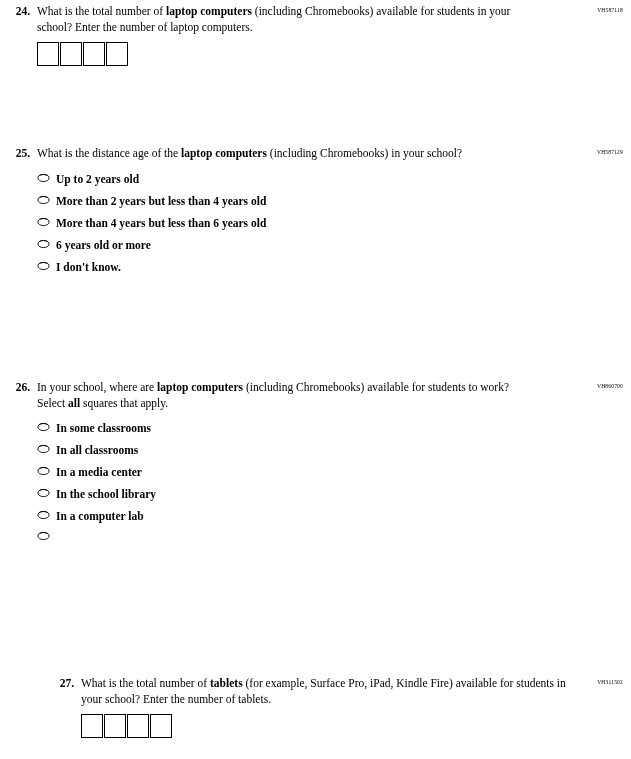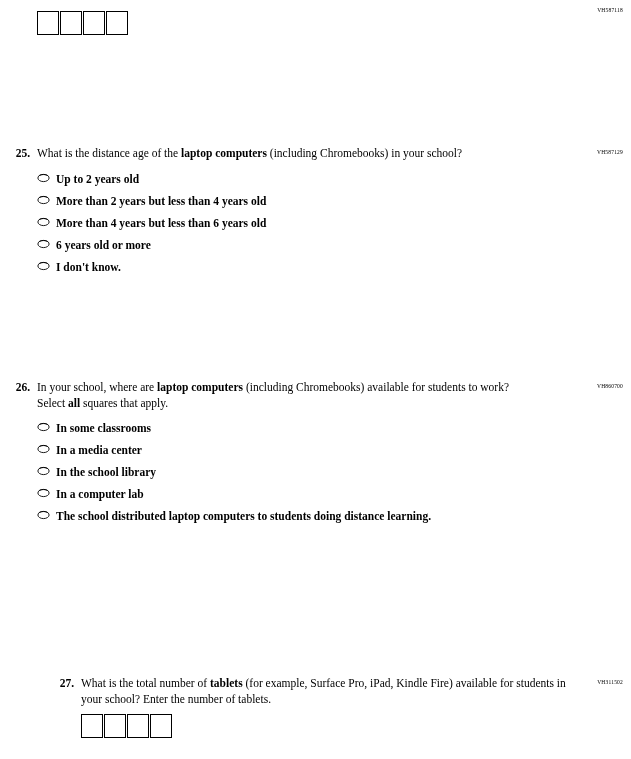--- a/index.html
+++ b/index.html
@@ -98,20 +98,24 @@
     padding-left: 5px;
   }
 </style>
 </head>
 <body>
 
 <div class="page">
   <div id="questions-root">
       <div class="question-block" style="position: absolute; left: 0px; right: 0px; top: 4px;">
         <div class="qcode" style="top: 3px;">VH587118</div>
+        <div class="qrow">
+          <div class="qnum">24.</div>
+          <div class="qtext"><span>What is the total number of </span><b>laptop computers</b><span> (including Chromebooks) available for students in your school? Enter the number of laptop computers.</span></div>
+        </div>
         <div class="boxes">
           <div class="box"></div>
           <div class="box"></div>
           <div class="box"></div>
           <div class="box"></div>
         </div>
       </div>
       <div class="question-block" style="position: absolute; left: 0px; right: 0px; top: 146px;">
         <div class="qcode" style="top: 3px;">VH587129</div>
         <div class="qrow">
@@ -182,20 +186,29 @@
             </span>
             <span class="optlabel">In some classrooms</span>
           </div>
           <div class="option">
             <span class="bubble">
               <svg width="13" height="10" viewBox="0 0 13 10">
                 <ellipse cx="6.5" cy="5" rx="5.6" ry="3.6" fill="none" stroke="#000" stroke-width="0.9"></ellipse>
                 <path d="M1.6 3.2 C3.2 1.0, 9.6 1.0, 11.4 3.2" fill="none" stroke="#000" stroke-width="0.9"></path>
               </svg>
             </span>
+            <span class="optlabel">In all classrooms</span>
+          </div>
+          <div class="option">
+            <span class="bubble">
+              <svg width="13" height="10" viewBox="0 0 13 10">
+                <ellipse cx="6.5" cy="5" rx="5.6" ry="3.6" fill="none" stroke="#000" stroke-width="0.9"></ellipse>
+                <path d="M1.6 3.2 C3.2 1.0, 9.6 1.0, 11.4 3.2" fill="none" stroke="#000" stroke-width="0.9"></path>
+              </svg>
+            </span>
             <span class="optlabel">In a media center</span>
           </div>
           <div class="option">
             <span class="bubble">
               <svg width="13" height="10" viewBox="0 0 13 10">
                 <ellipse cx="6.5" cy="5" rx="5.6" ry="3.6" fill="none" stroke="#000" stroke-width="0.9"></ellipse>
                 <path d="M1.6 3.2 C3.2 1.0, 9.6 1.0, 11.4 3.2" fill="none" stroke="#000" stroke-width="0.9"></path>
               </svg>
             </span>
             <span class="optlabel">In the school library</span>
@@ -209,21 +222,20 @@
             </span>
             <span class="optlabel">In a computer lab</span>
           </div>
           <div class="option">
             <span class="bubble">
               <svg width="13" height="10" viewBox="0 0 13 10">
                 <ellipse cx="6.5" cy="5" rx="5.6" ry="3.6" fill="none" stroke="#000" stroke-width="0.9"></ellipse>
                 <path d="M1.6 3.2 C3.2 1.0, 9.6 1.0, 11.4 3.2" fill="none" stroke="#000" stroke-width="0.9"></path>
               </svg>
             </span>
-            <span class="optlabel">The school distributed laptop computers to students doing distance learning.</span>
           </div>
         </div>
       </div>
       <div class="question-block" style="position: absolute; left: 0px; right: 0px; top: 676px; padding-left: 44px;">
         <div class="qcode" style="top: 3px;">VH311502</div>
         <div class="qrow">
           <div class="qnum">27.</div>
           <div class="qtext"><span>What is the total number of </span><b>tablets</b><span> (for example, Surface Pro, iPad, Kindle Fire) available for students in your school? Enter the number of tablets.</span></div>
         </div>
         <div class="boxes">

